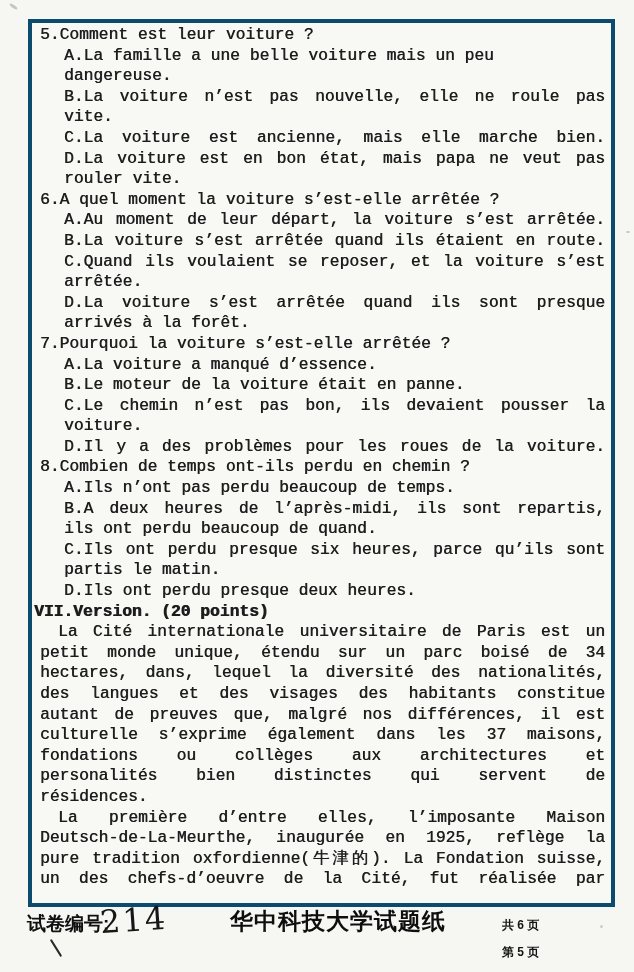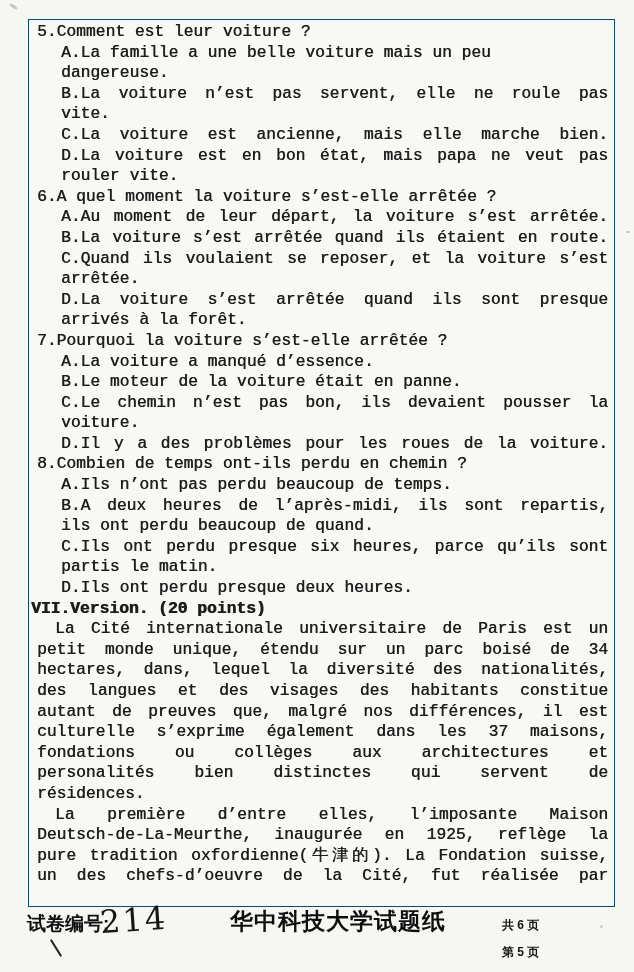--- a/index.html
+++ b/index.html
@@ -14,21 +14,21 @@
     color:var(--ink);
     position:relative;
   }
   .page{position:absolute;inset:0;}
 
   
   .content-box{
     position:absolute;
     left:28px;top:19px;
     width:587px;height:888px;
-    border:1px solid #0c4a6e;
+    border:4px solid #0c4a6e;
     padding:2px 6px 0 8px;
     overflow:hidden;
     background:#f8f8f5;
   }
 
   .line{
     font-size:16.3px;
     line-height:20.6px;
     height:20.6px;
     white-space:nowrap;
@@ -88,21 +88,21 @@
 </head>
 <body>
 
 <div class="page">
 
   <div class="content-box">
     <div id="lines">
         <div class="line q">5.Comment est leur voiture ?</div>
         <div class="line opt">A.La famille a une belle voiture mais un peu</div>
         <div class="line opt">dangereuse.</div>
-        <div class="line opt just">B.La voiture n’est pas servent, elle ne roule pas</div>
+        <div class="line opt just">B.La voiture n’est pas nouvelle, elle ne roule pas</div>
         <div class="line opt">vite.</div>
         <div class="line opt just">C.La voiture est ancienne, mais elle marche bien.</div>
         <div class="line opt just">D.La voiture est en bon état, mais papa ne veut pas</div>
         <div class="line opt">rouler vite.</div>
         <div class="line q">6.A quel moment la voiture s’est-elle arrêtée ?</div>
         <div class="line opt just">A.Au moment de leur départ, la voiture s’est arrêtée.</div>
         <div class="line opt just">B.La voiture s’est arrêtée quand ils étaient en route.</div>
         <div class="line opt just">C.Quand ils voulaient se reposer, et la voiture s’est</div>
         <div class="line opt">arrêtée.</div>
         <div class="line opt just">D.La voiture s’est arrêtée quand ils sont presque</div>

